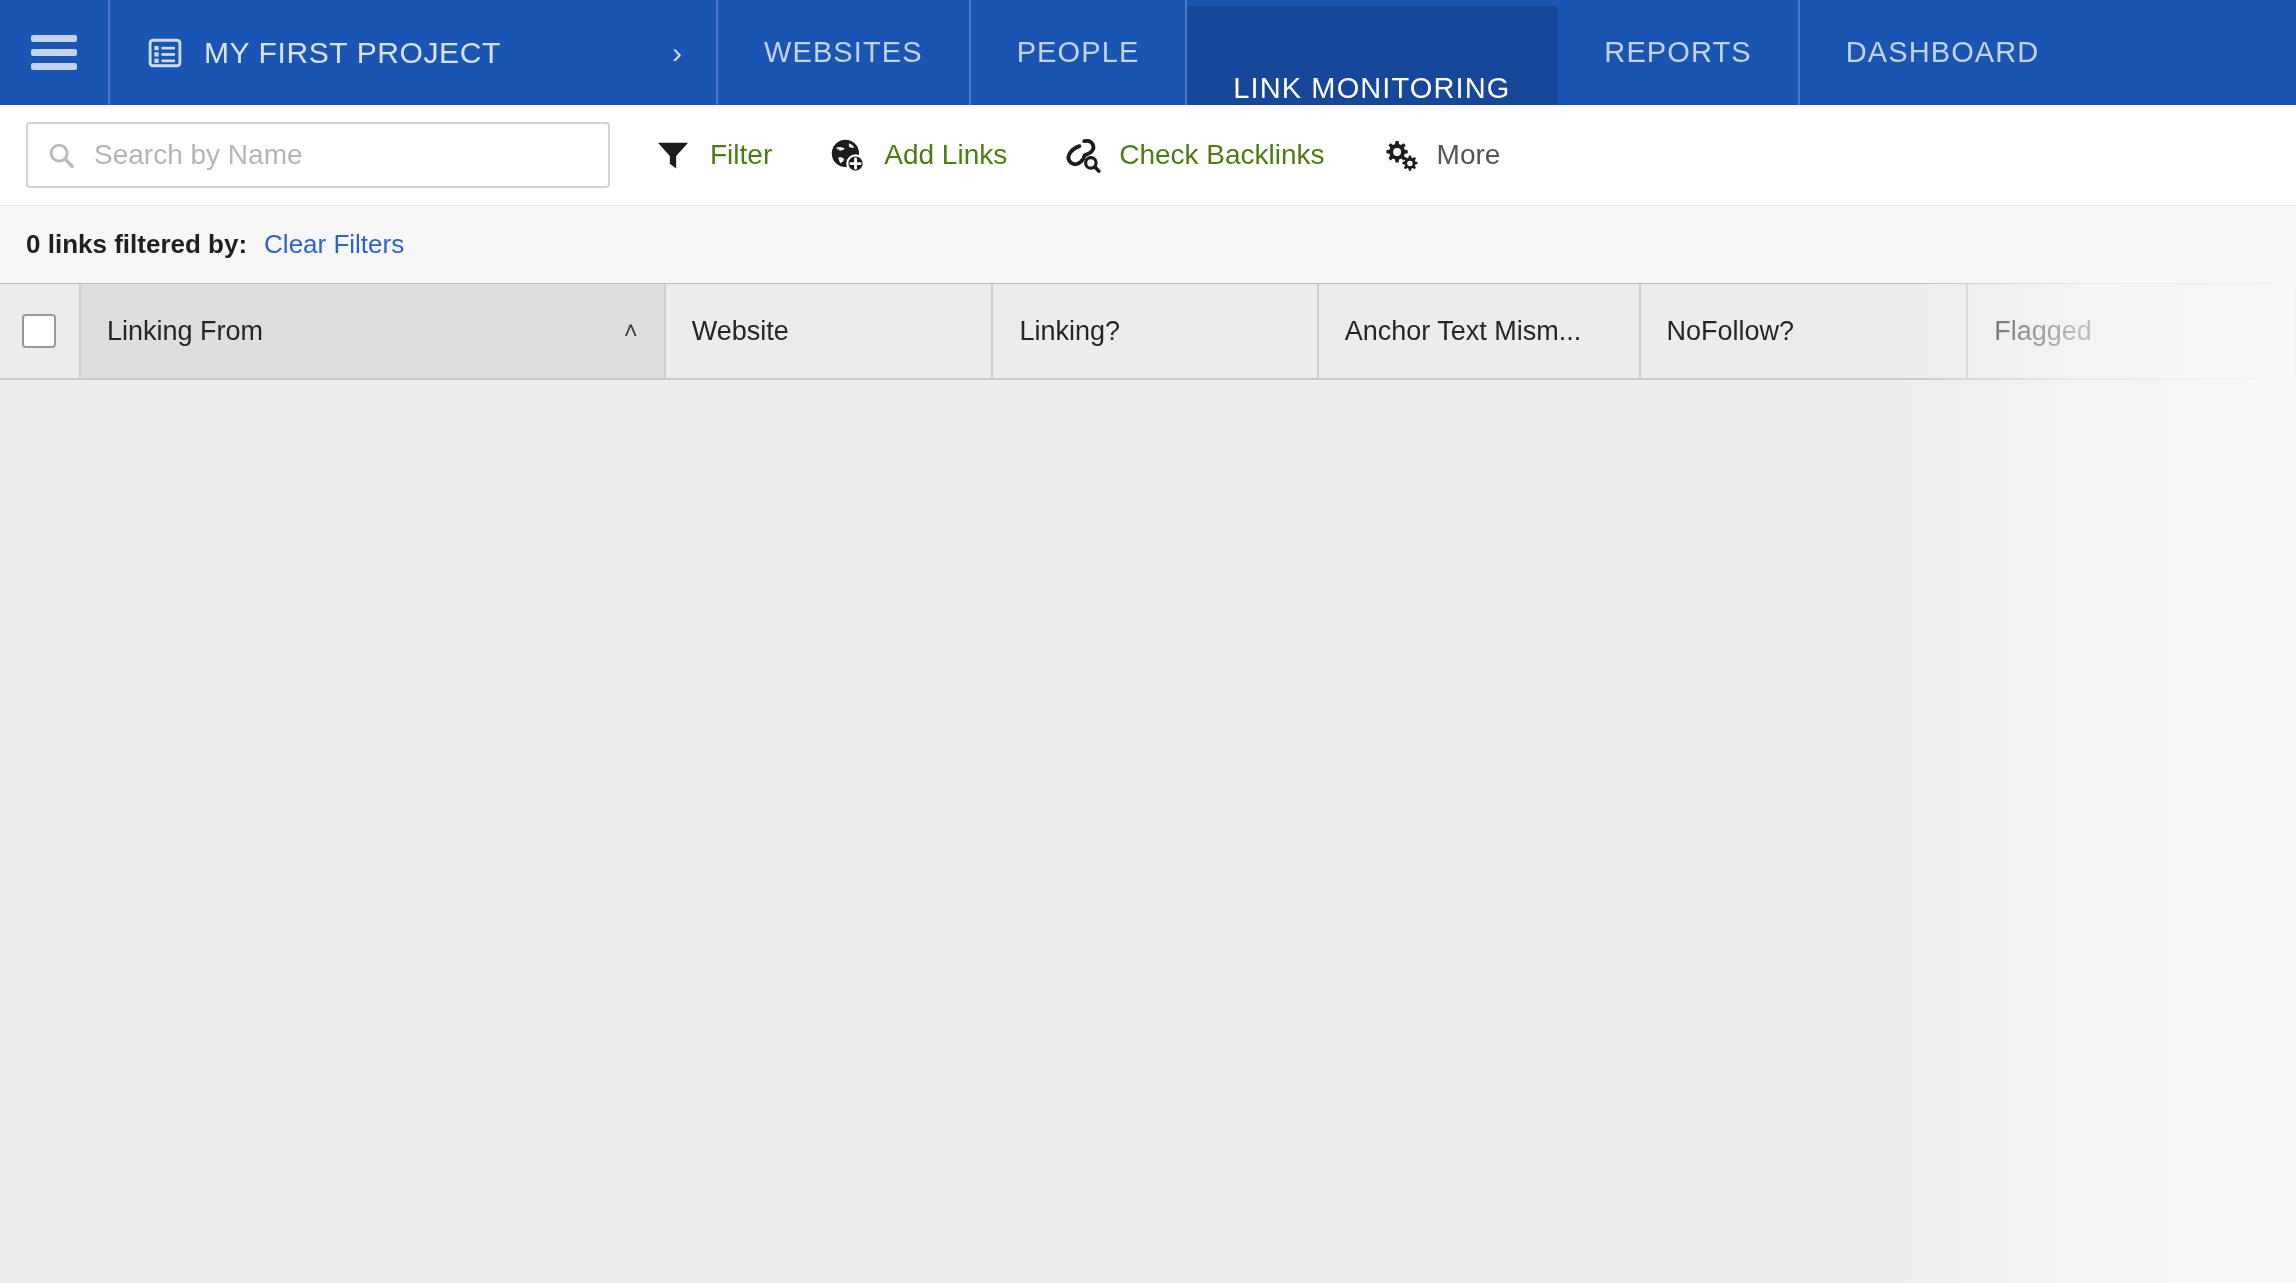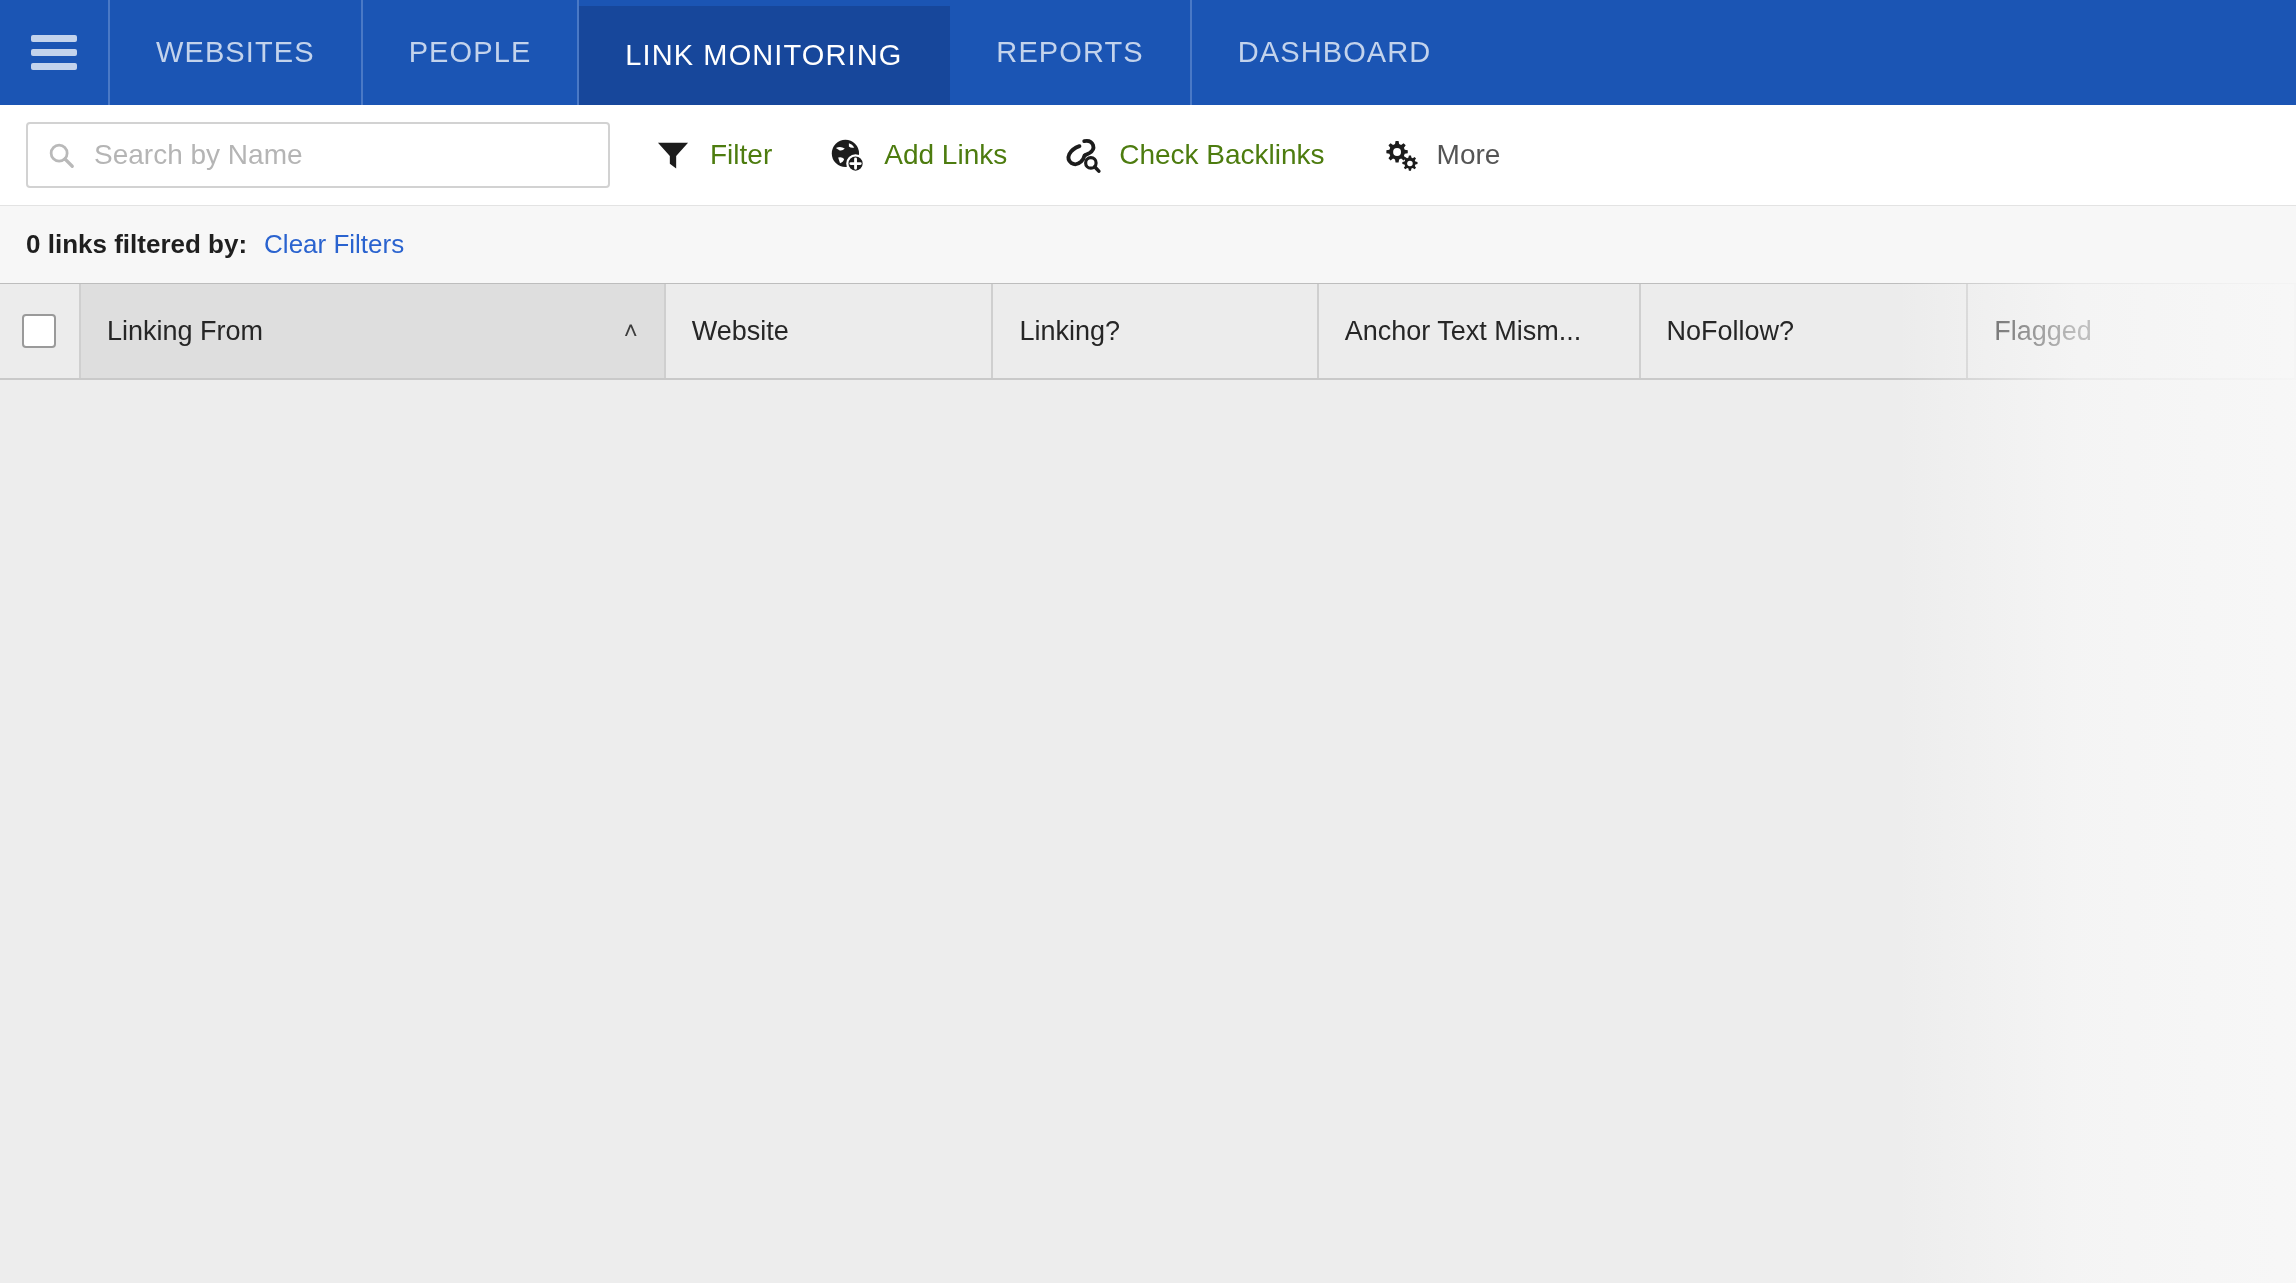--- a/index.html
+++ b/index.html
@@ -87,20 +87,21 @@
     white-space: nowrap;
     border-right: 2px solid #4a79c6;
     cursor: pointer;
     box-sizing: border-box;
   }
   .nav-tab.active {
     background: #17479b;
     color: #ffffff;
     border-right-color: #17479b;
     margin-top: 6px;
+    align-items: flex-end;
   }
   .nav-tab:last-child {
     border-right: none;
   }
 
   
   .toolbar {
     height: 100px;
     background: #ffffff;
     display: flex;
@@ -258,20 +259,33 @@
 <div class="navbar">
 
   <div class="nav-hamburger">
     <div class="hamburger-bars">
       <span></span>
         <span></span>
         <span></span>
     </div>
   </div>
 
+  <div class="nav-project">
+    <svg class="project-icon" viewBox="0 0 24 24" aria-hidden="true">
+      <rect x="1.5" y="3" width="21" height="18" rx="2" fill="none" stroke="#cfdcf1" stroke-width="2"></rect>
+      <rect x="4.5" y="7" width="3" height="3" fill="#cfdcf1"></rect>
+      <rect x="9.5" y="7.6" width="9.5" height="1.9" fill="#cfdcf1"></rect>
+      <rect x="4.5" y="11.5" width="3" height="3" fill="#cfdcf1"></rect>
+      <rect x="9.5" y="12.1" width="9.5" height="1.9" fill="#cfdcf1"></rect>
+      <rect x="4.5" y="16" width="3" height="3" fill="#cfdcf1"></rect>
+      <rect x="9.5" y="16.6" width="9.5" height="1.9" fill="#cfdcf1"></rect>
+    </svg>
+    <span class="nav-project-title">MY FIRST PROJECT</span>
+    <span class="project-chevron">›</span>
+  </div>
 
   <div class="nav-tabs">
     <div class="nav-tab">
       <span>WEBSITES</span>
     </div>
     <div class="nav-tab">
       <span>PEOPLE</span>
     </div>
     <div class="nav-tab active">
       <span>LINK MONITORING</span>

